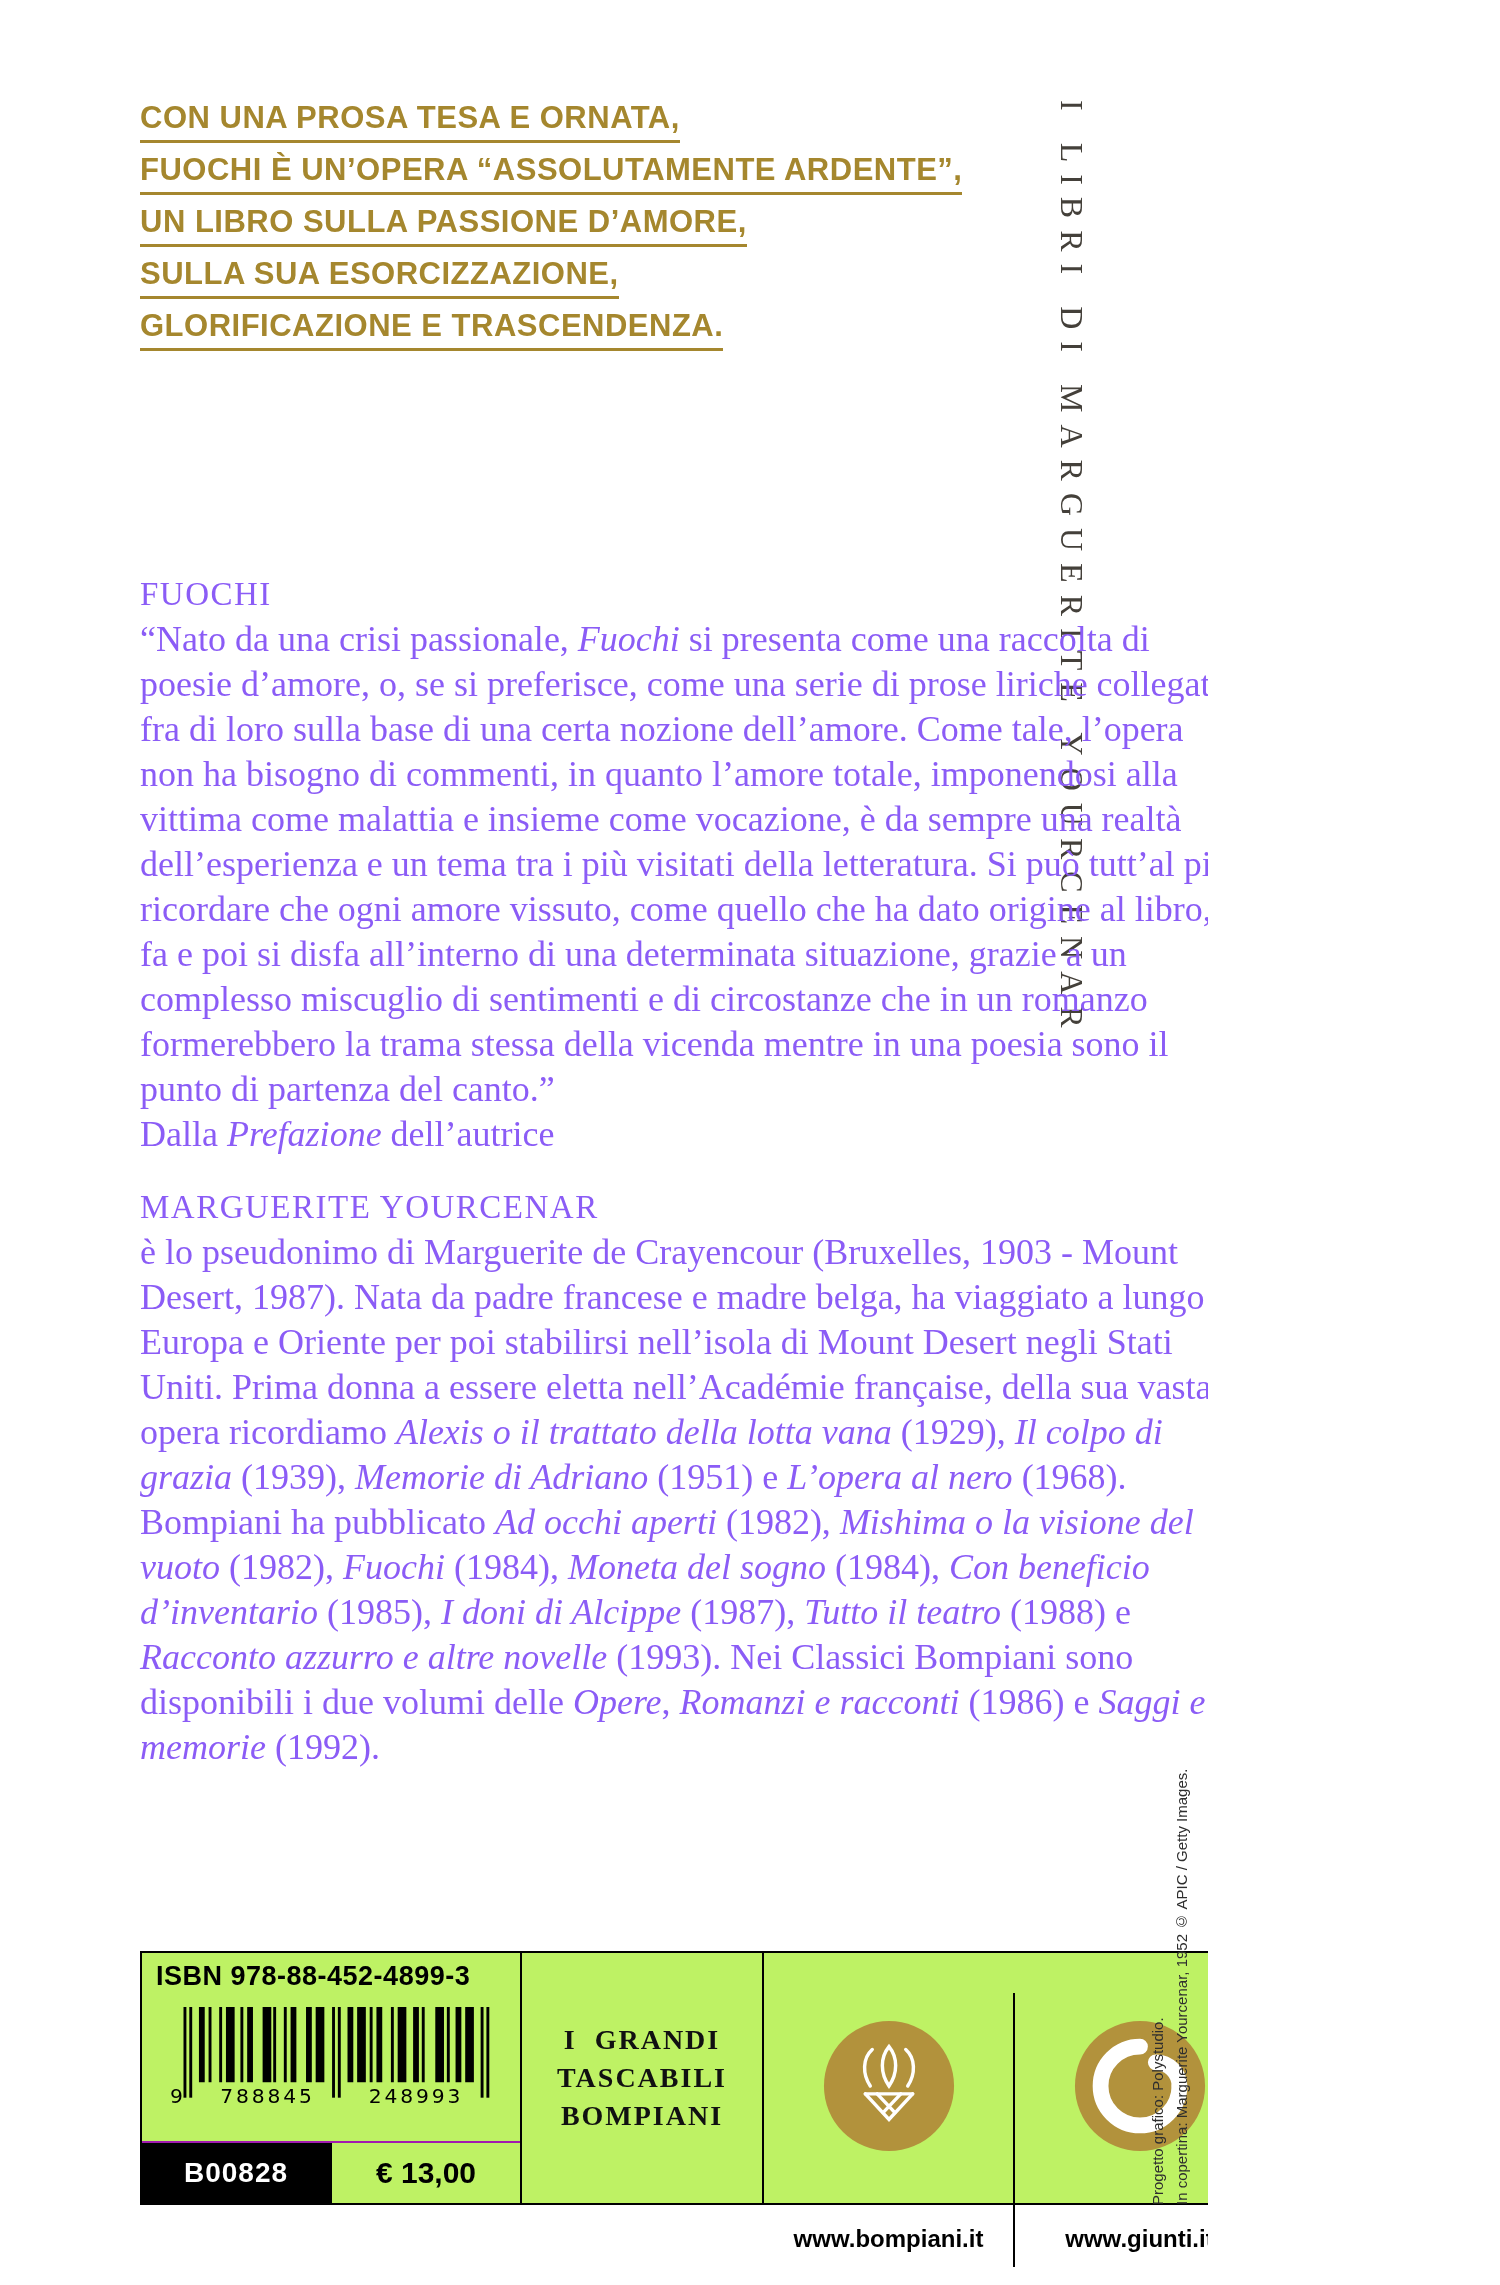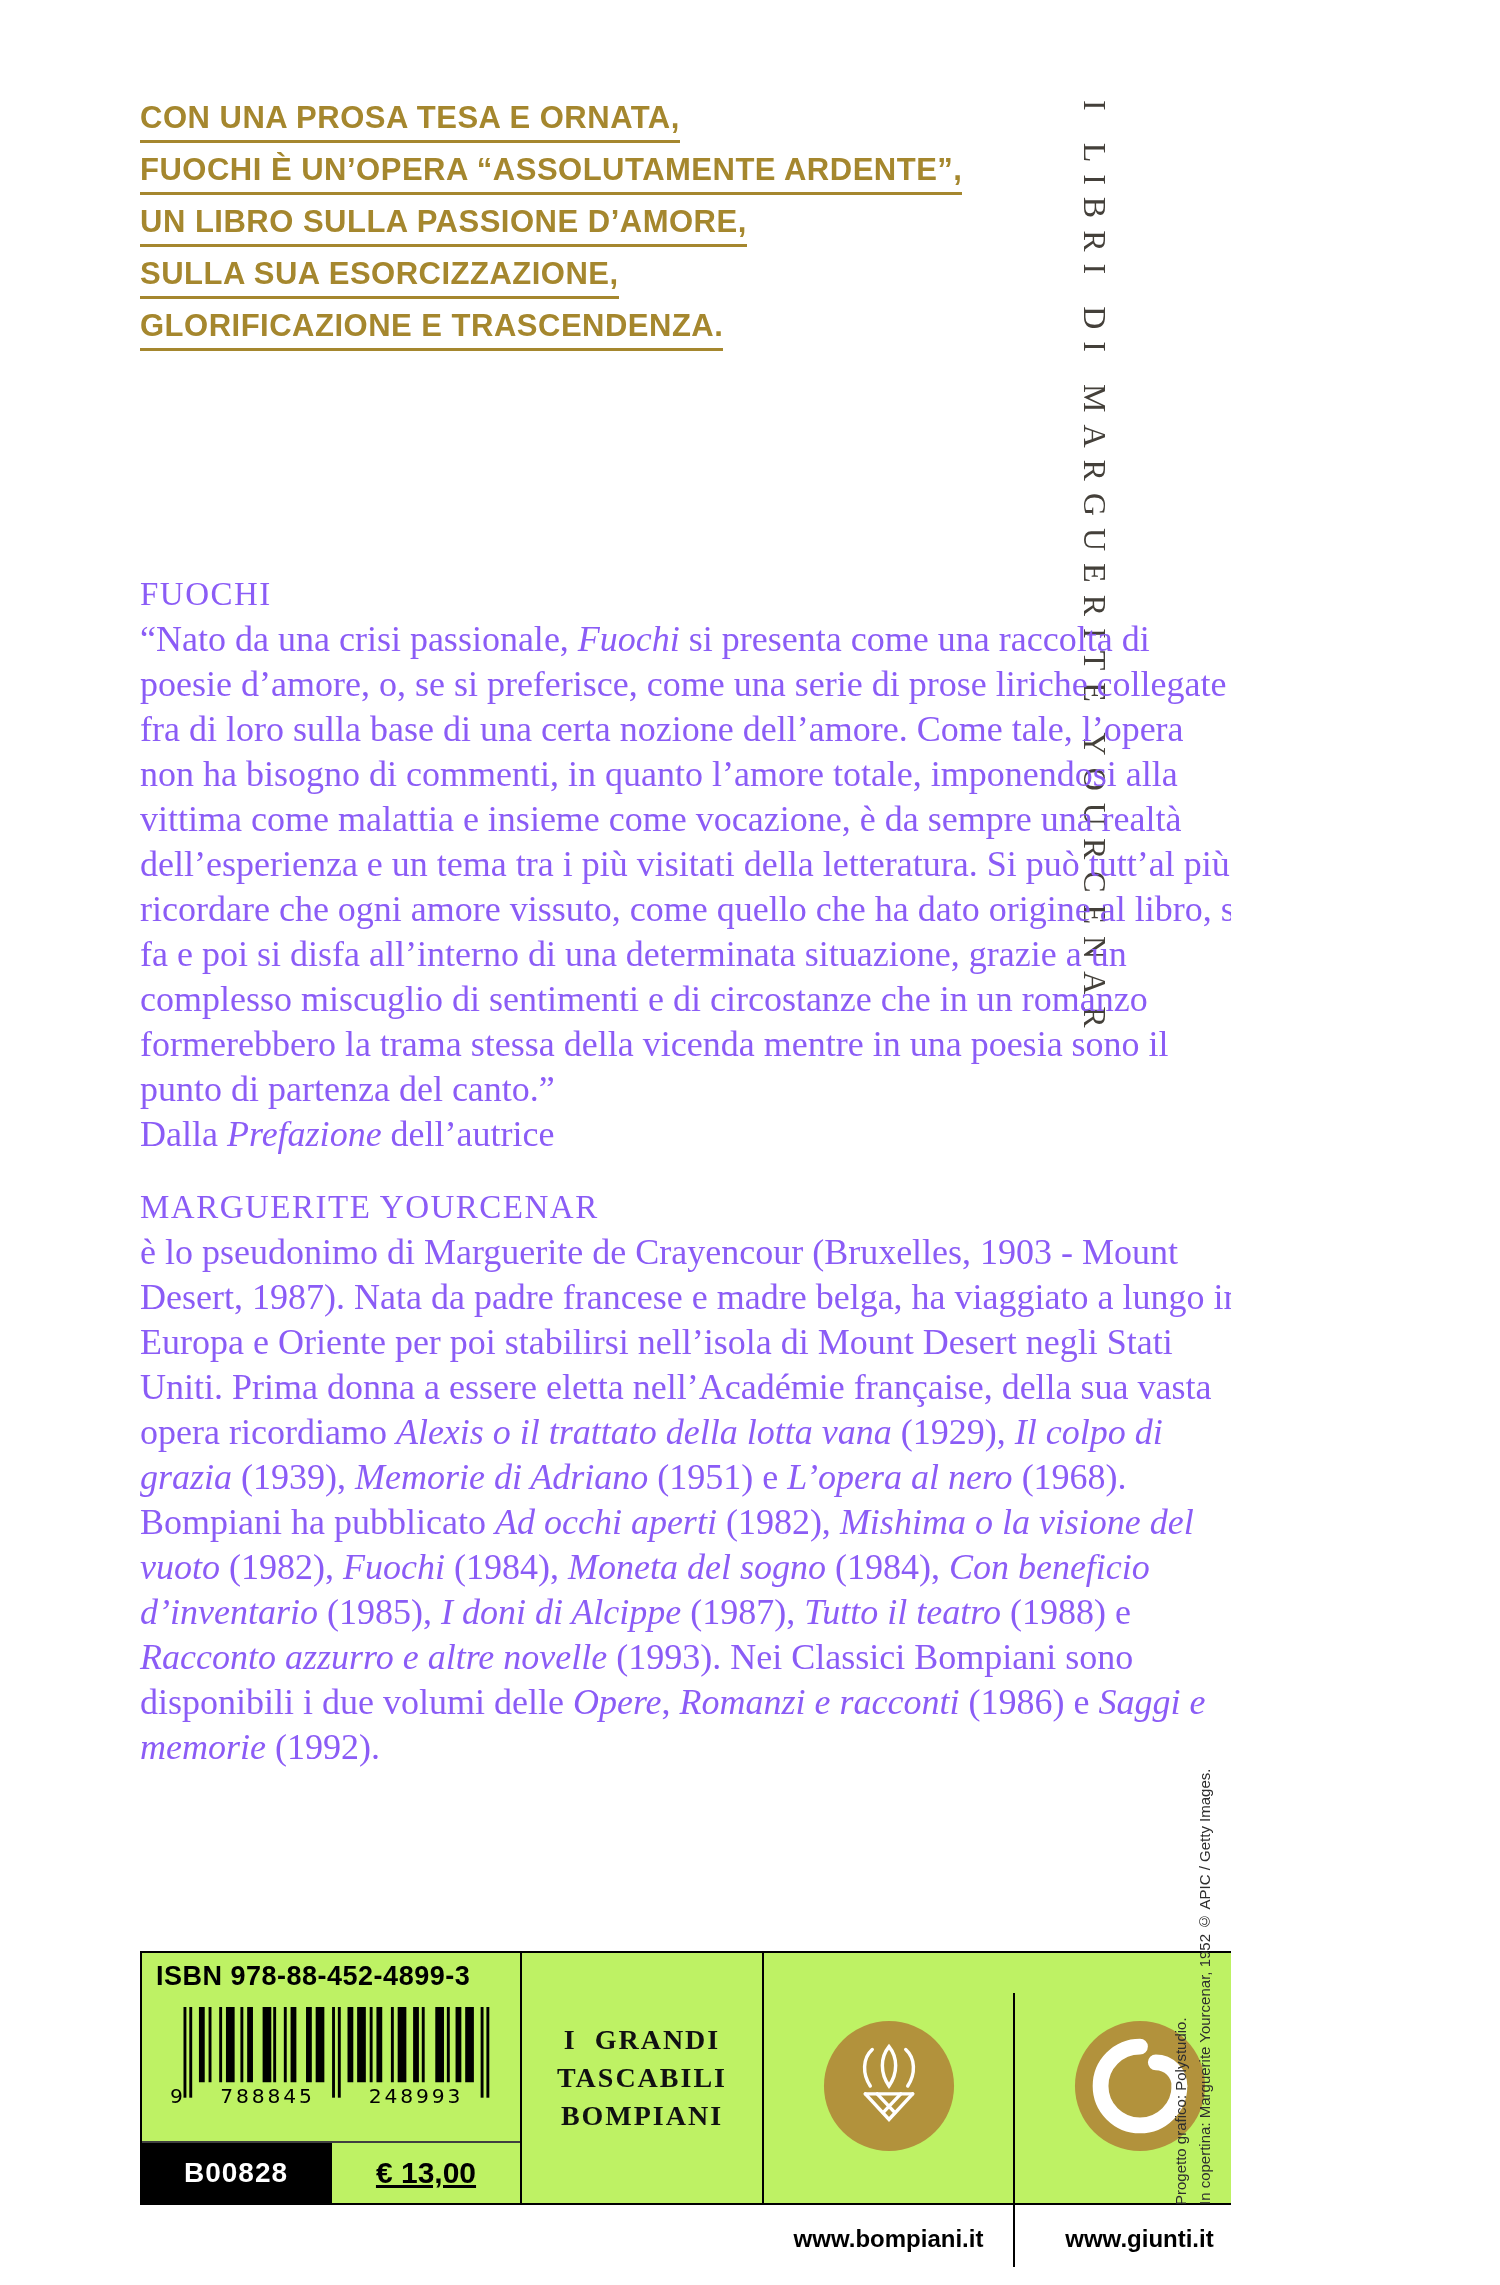--- a/index.html
+++ b/index.html
@@ -6,21 +6,20 @@
   body {
     width: 1500px; height: 2285px;
     background: #ffffff;
     font-family: "Liberation Serif", serif;
   }
   .page {
     position: relative;
     width: 1208px; height: 2285px;
     background: #ffffff;
     overflow: hidden;
-    padding-left: 23px;
   }
 
   
   .tagline {
     position: absolute; left: 140px; top: 100px;
     font-family: "Liberation Sans", sans-serif;
     font-weight: bold;
     font-size: 31px;
     color: #a5872e;
   }
@@ -86,23 +85,22 @@
   .barcode-wrap { flex: 1; padding: 2px 22px 0 28px; }
   .barcode-svg { width: 100%; height: 100%; display: block; }
   .barcode-svg text {
     font-family: "DejaVu Sans", sans-serif;
     font-size: 21px;
     letter-spacing: 3px;
     fill: #000;
   }
   .code-price-row {
     height: 60px;
-    border-top: 2px solid #404040;
+    border-top: 2px solid #a21caf;
     display: flex;
-    text-decoration: underline;
   }
   .product-code {
     width: 188px; background: #000; color: #fff;
     display: flex; align-items: center; justify-content: center;
     font-family: "Liberation Sans", sans-serif;
     font-weight: bold; font-size: 28px; letter-spacing: 1px;
   }
   .price {
     flex: 1;
     border-left: 2px solid #000;

